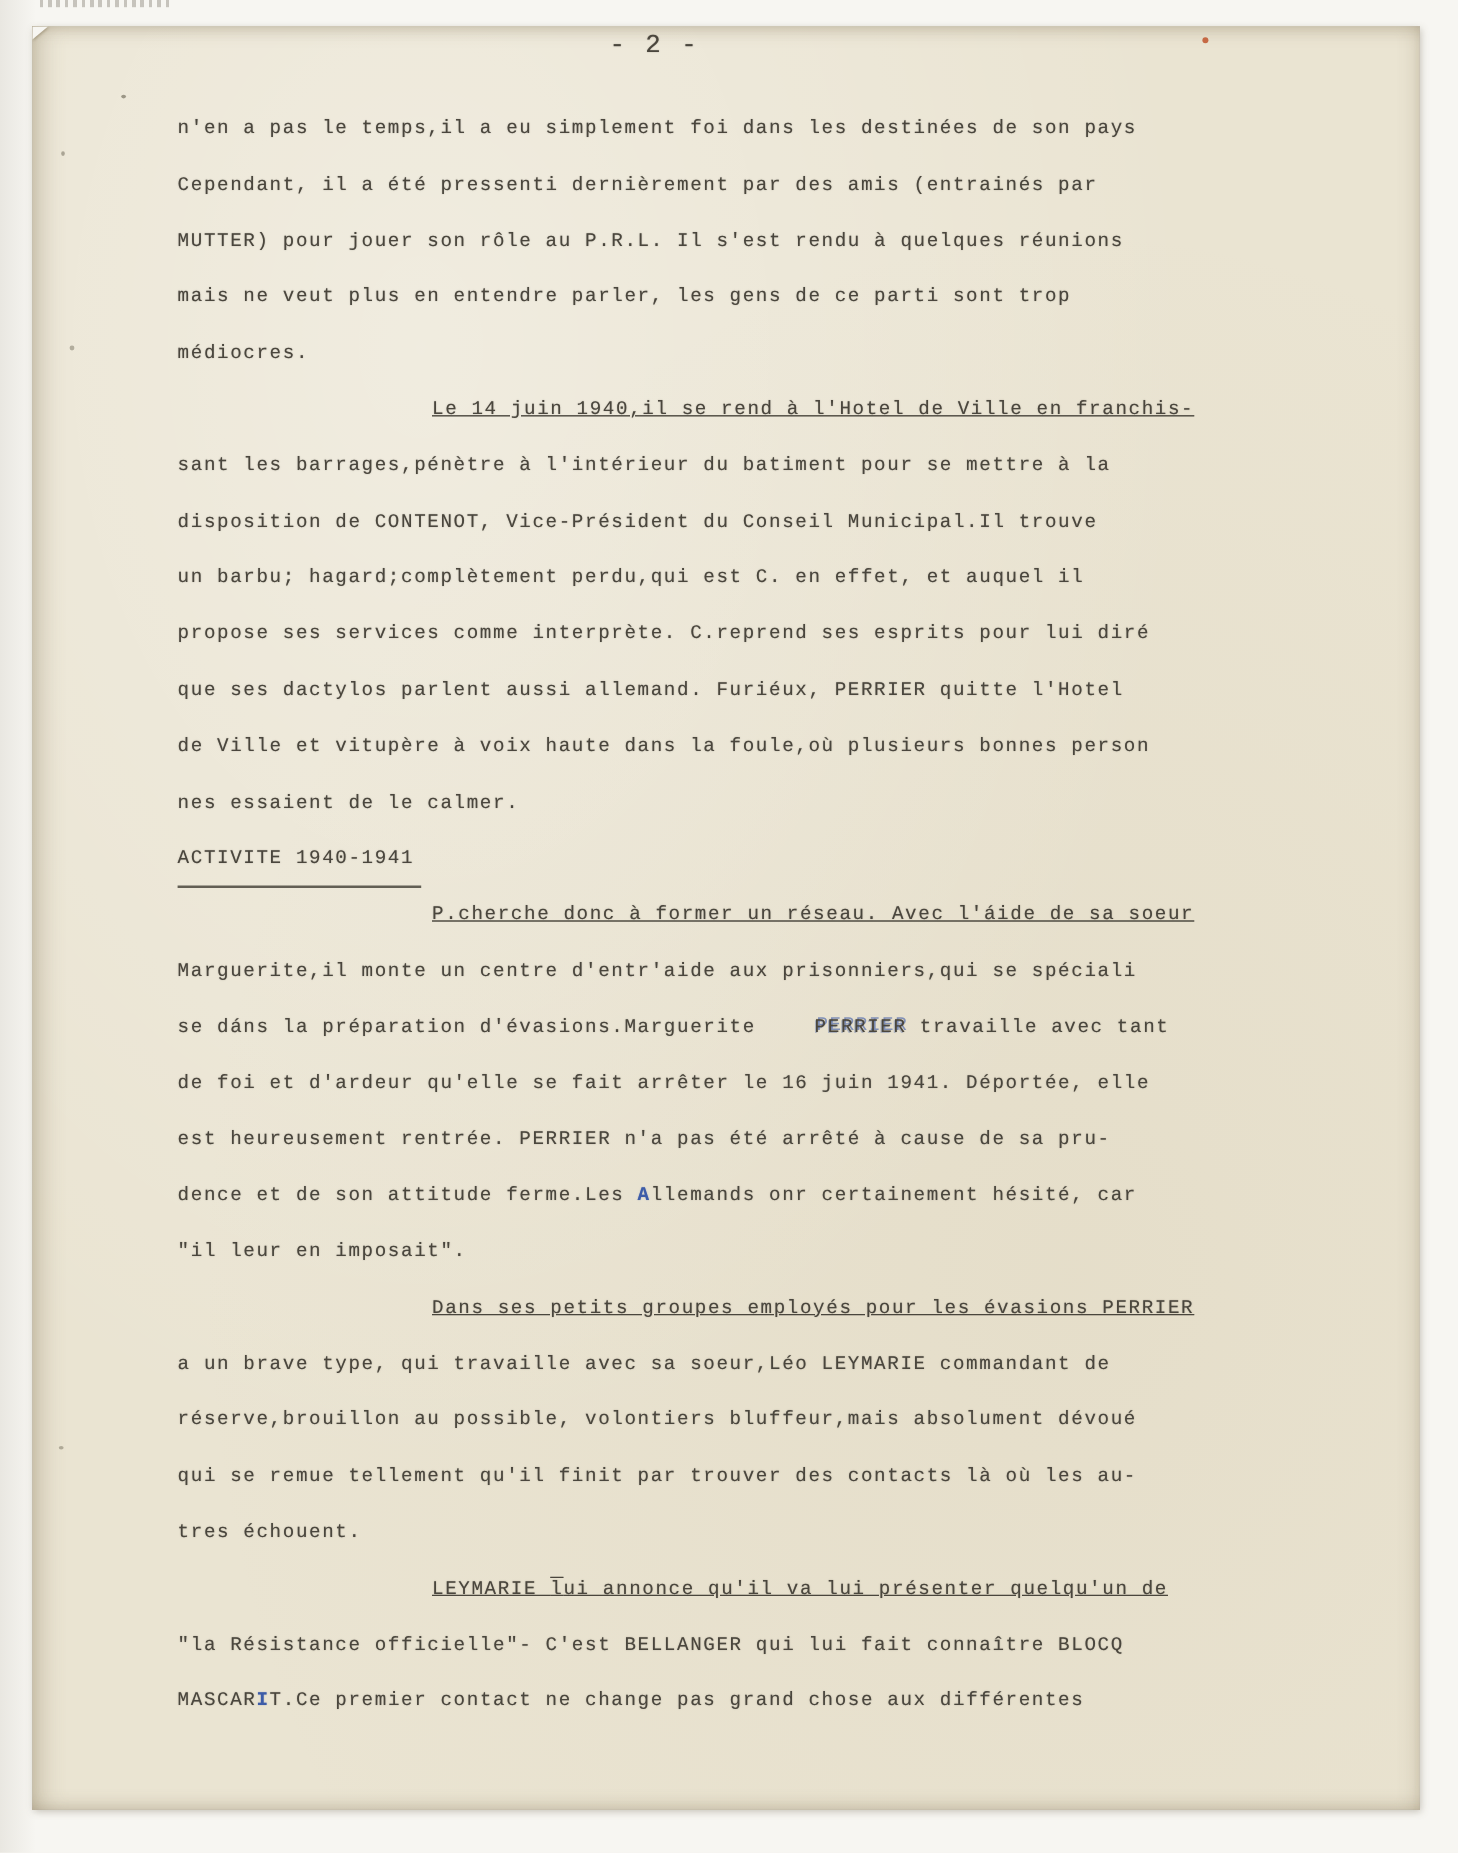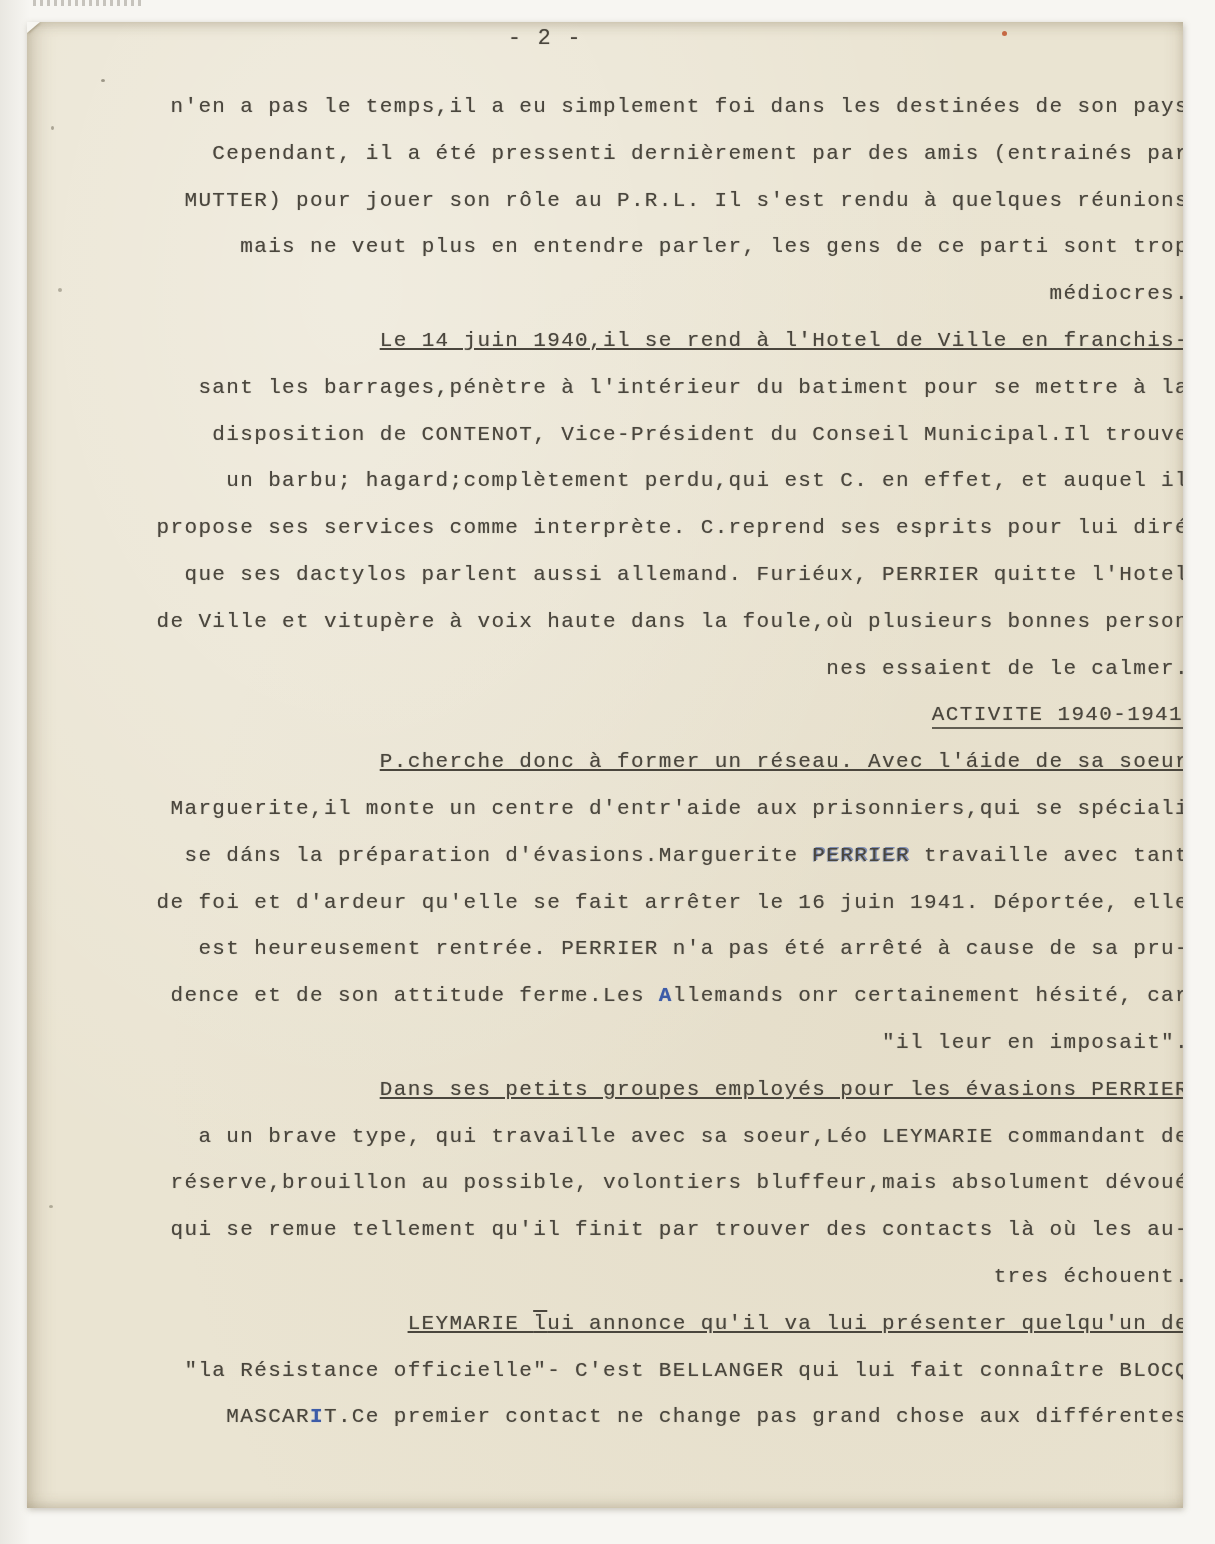--- a/index.html
+++ b/index.html
@@ -51,45 +51,45 @@
     top: 4px; left: 481px;
     font-size: 21.5px;
     letter-spacing: 2px;
     color: var(--ink);
     text-shadow: 0 0 1px rgba(74,70,61,0.55);
     white-space: pre;
   }
   .text-block {
     position: absolute;
     left: 121px; top: 62px; right: -6px;
-    font-size: 21px;
+    font-size: 16px;
     line-height: 46.8px;
     letter-spacing: 1.35px;
     color: var(--ink);
     text-shadow: 0 0 1px rgba(74,70,61,0.50);
     white-space: pre;
-    text-align: right;
   }
   .line { height: 46.8px; }
   .line.indent { padding-left: 212px; text-decoration: underline; }
   .line.heading > span:first-child {
     border-bottom: 2px solid rgba(74,70,61,0.85);
-    padding-bottom: 1px;
+    padding-bottom: 14px;
     padding-right: 6px;
   }
   .seg-blue {
     color: var(--blue);
     font-weight: bold;
     text-shadow: 0 0 1px rgba(61,92,168,0.6);
   }
   .seg-blue-over {
     text-shadow:
       1.5px -1.5px 0 rgba(61,92,168,0.60),
       -1px 1px 0 rgba(61,92,168,0.30),
       0 0 1px rgba(74,70,61,0.5);
+    margin-left: 38px;
   }
   .seg-overstruck { text-decoration: overline; }
   .speck { position: absolute; border-radius: 50%; }
   .speck-red { left: 975px; top: 9px; width: 5px; height: 5px; background: #c0542c; opacity: .85; }
   .speck-1 { left: 74px; top: 57px; width: 4px; height: 3px; background: rgba(90,84,68,.55); }
   .speck-2 { left: 24px; top: 104px; width: 3px; height: 4px; background: rgba(90,84,68,.45); }
   .speck-3 { left: 31px; top: 266px; width: 4px; height: 4px; background: rgba(90,84,68,.40); }
   .speck-4 { left: 22px; top: 1183px; width: 4px; height: 3px; background: rgba(90,84,68,.40); }
   .behind-strip {
     position: absolute; left: 33px; top: 0;

